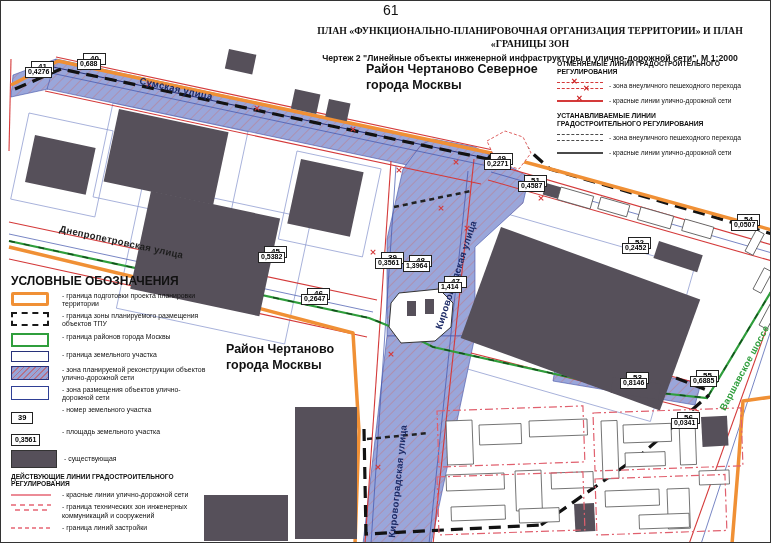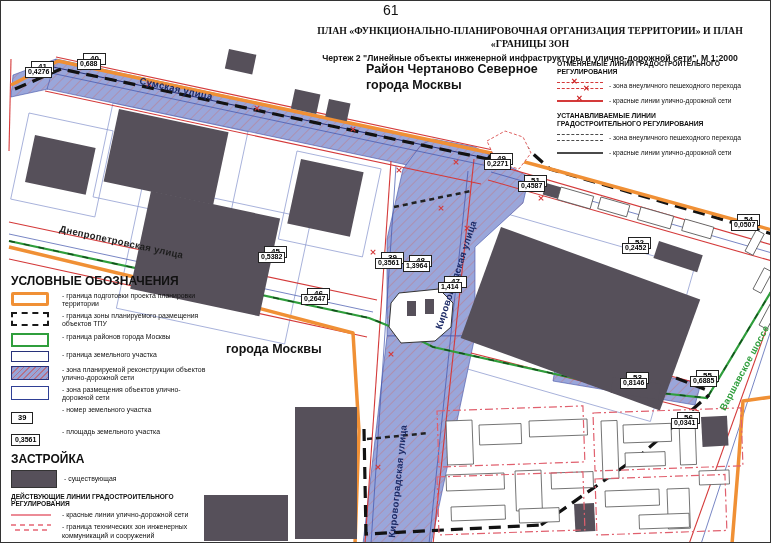--- a/index.html
+++ b/index.html
@@ -216,20 +216,21 @@
     <div class="t1">ПЛАН «ФУНКЦИОНАЛЬНО-ПЛАНИРОВОЧНАЯ ОРГАНИЗАЦИЯ ТЕРРИТОРИИ» И ПЛАН  «ГРАНИЦЫ ЗОН</div>
     <div class="t3">Чертеж 2 "Линейные объекты инженерной инфраструктуры  и улично-дорожной сети", М 1:2000</div>
   </div>
 
   <div class="abs district" style="left:365px;top:61px;width:205px">
     <div>Район Чертаново Северное</div>
     <div>города Москвы</div>
   </div>
 
   <div class="abs district" style="left:225px;top:341px;width:170px">
+    <div>Район Чертаново</div>
     <div>города Москвы</div>
   </div>
 
   <div class="street" style="left:140px;top:74px;transform:rotate(12.6deg)">Сумская улица</div>
   <div class="street black" style="left:60px;top:222px;transform:rotate(12.2deg)">Днепропетровская улица</div>
   <div class="street" style="left:432px;top:326px;transform:rotate(-72deg)">Кировоградская улица</div>
   <div class="street" style="left:385px;top:536px;transform:rotate(-84deg)">Кировоградская улица</div>
   <div class="street green" style="left:716px;top:406px;transform:rotate(-62deg)">Варшавское шоссе</div>
 
   <div class="plot" style="left:30px;top:54px"><span class="pnum">41</span><span class="parea">0,4276</span></div>
@@ -288,21 +289,20 @@
     </div>
     <div class="lg-row">
       <span class="lg-sym"><span class="numbox">39</span></span>
       <span class="lg-lab">- номер земельного участка</span>
     </div>
     <div class="lg-row">
       <span class="lg-sym"><span class="areabox">0,3561</span></span>
       <span class="lg-lab">- площадь земельного участка</span>
     </div>
 
-    <div class="lg-h" style="margin-top:6px">ЗАСТРОЙКА</div>
     <div class="lg-row">
       <span class="lg-sym">
           <span class="sw sw-dark"></span>
         </span>
       <span class="lg-lab" style="margin-top:5px">- существующая</span>
     </div>
 
     <div class="lg-h" style="margin-top:5px;font-size:6.6px">ДЕЙСТВУЮЩИЕ ЛИНИИ ГРАДОСТРОИТЕЛЬНОГО РЕГУЛИРОВАНИЯ</div>
     <div class="lg-row">
       <span class="lg-sym">

